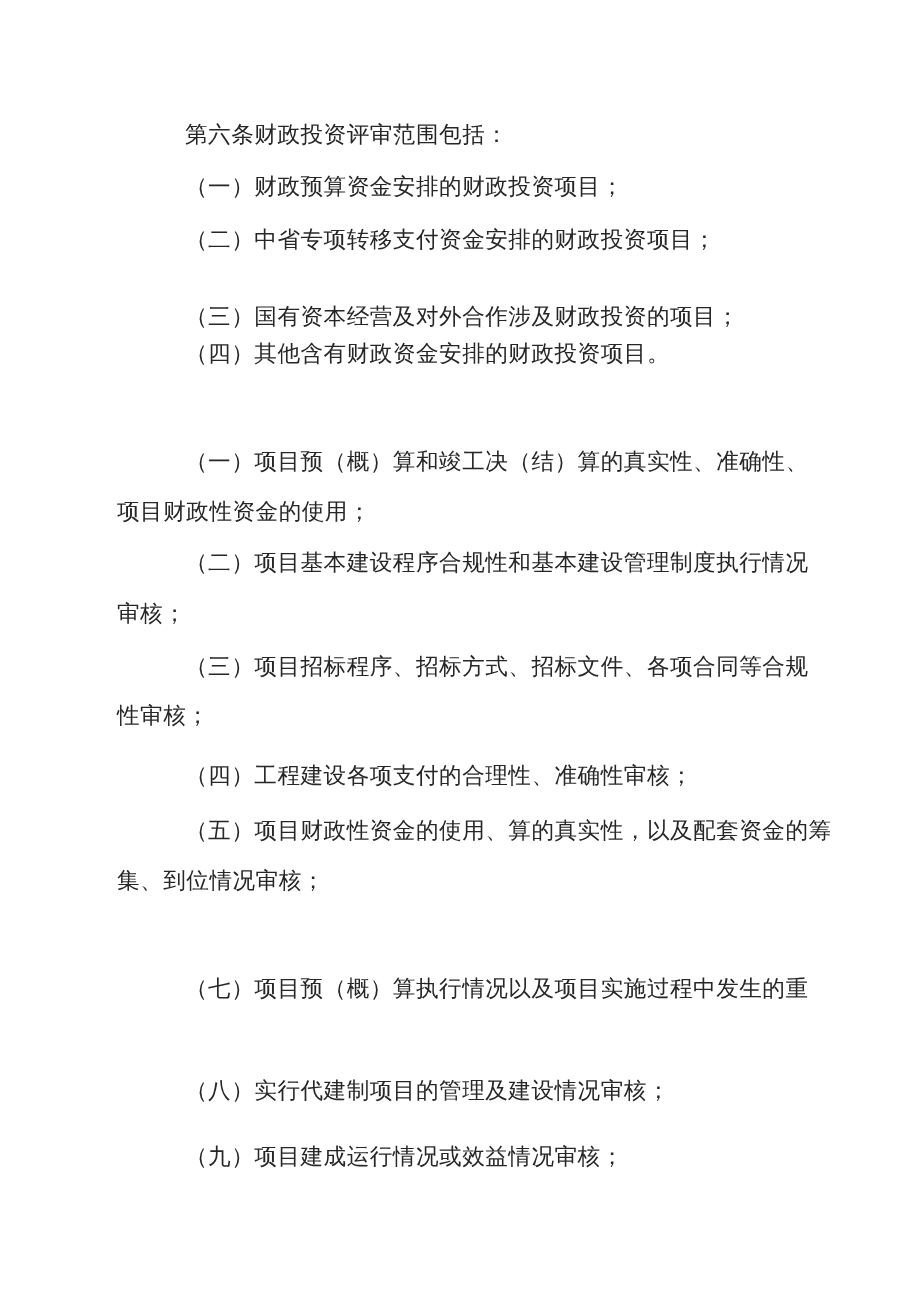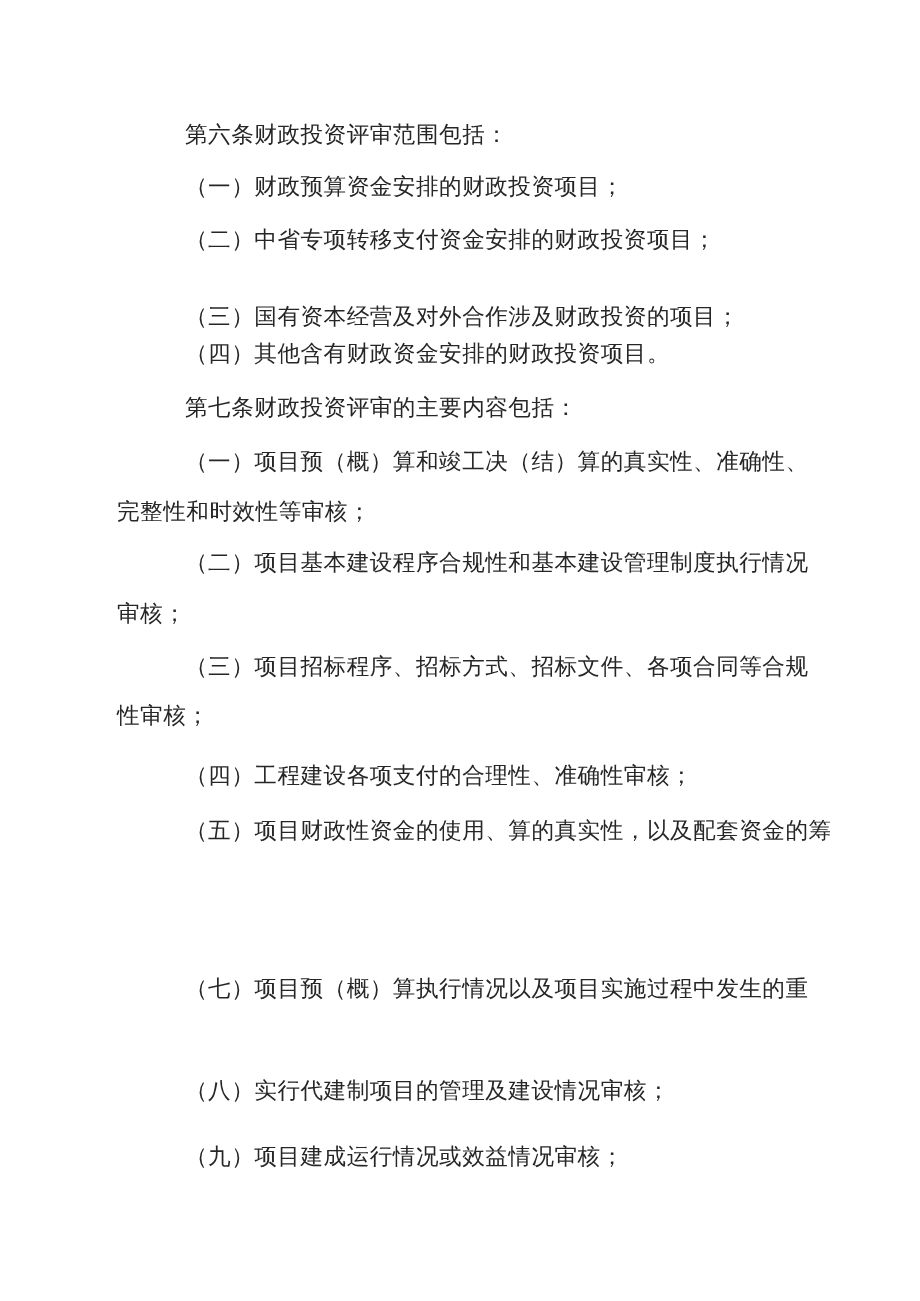--- a/index.html
+++ b/index.html
@@ -31,25 +31,25 @@
 </style>
 </head>
 <body>
 
 <div class="page">
   <div class="line indent" style="top:122px">第六条财政投资评审范围包括：</div>
   <div class="line indent" style="top:174px">（一）财政预算资金安排的财政投资项目；</div>
   <div class="line indent" style="top:227px">（二）中省专项转移支付资金安排的财政投资项目；</div>
   <div class="line indent" style="top:304px">（三）国有资本经营及对外合作涉及财政投资的项目；</div>
   <div class="line indent" style="top:341px">（四）其他含有财政资金安排的财政投资项目。</div>
-  <div class="line indent" style="top:395px">第七条财政投资评审的主要内容包括：</div>
   <div class="line indent" style="top:449px">（一）项目预（概）算和竣工决（结）算的真实性、准确性、</div>
-  <div class="line" style="top:499px">完整性和时效性等审核；</div>
+  <div class="line" style="top:499px">项目财政性资金的使用；</div>
   <div class="line indent" style="top:550px">（二）项目基本建设程序合规性和基本建设管理制度执行情况</div>
   <div class="line" style="top:601px">审核；</div>
   <div class="line indent" style="top:654px">（三）项目招标程序、招标方式、招标文件、各项合同等合规</div>
   <div class="line" style="top:703px">性审核；</div>
   <div class="line indent" style="top:763px">（四）工程建设各项支付的合理性、准确性审核；</div>
   <div class="line indent" style="top:818px">（五）项目财政性资金的使用、算的真实性，以及配套资金的筹</div>
+  <div class="line" style="top:868px">集、到位情况审核；</div>
   <div class="line indent" style="top:976px">（七）项目预（概）算执行情况以及项目实施过程中发生的重</div>
   <div class="line indent" style="top:1078px">（八）实行代建制项目的管理及建设情况审核；</div>
   <div class="line indent" style="top:1144px">（九）项目建成运行情况或效益情况审核；</div>
 </div>
 
 </body></html>

